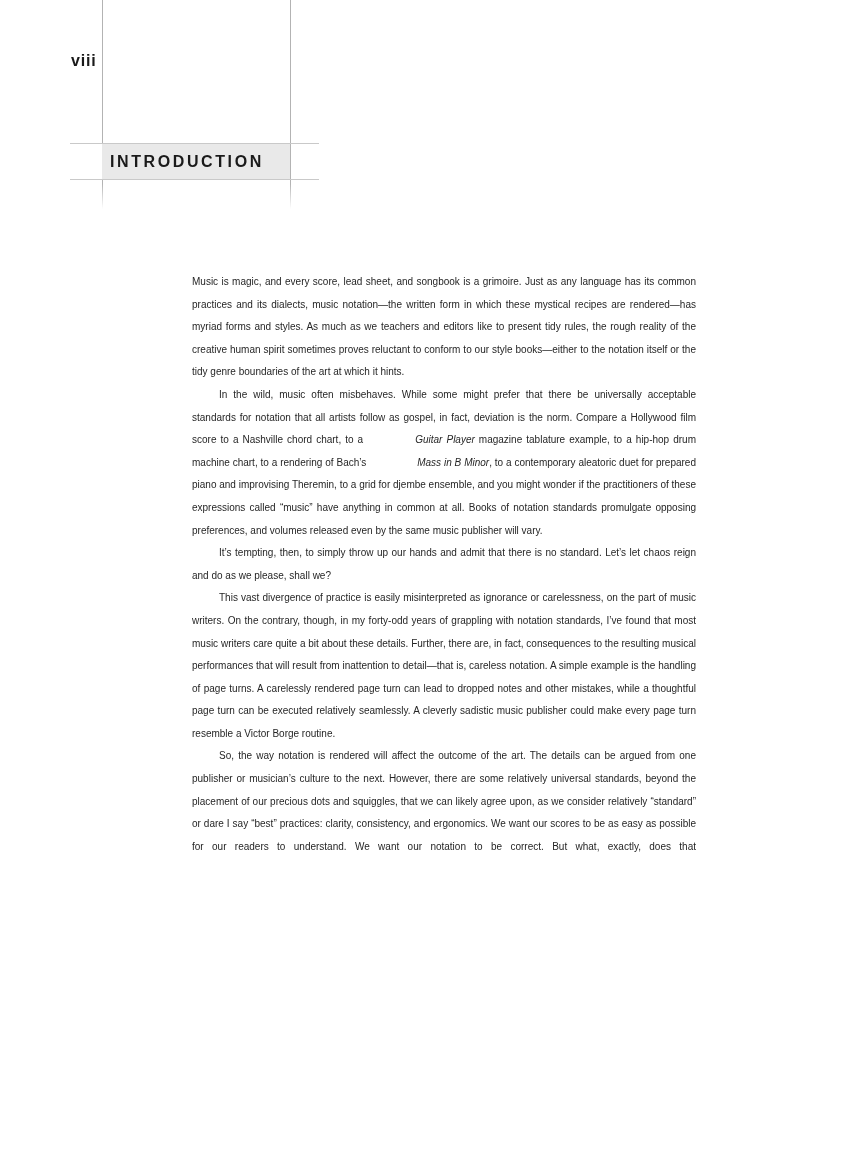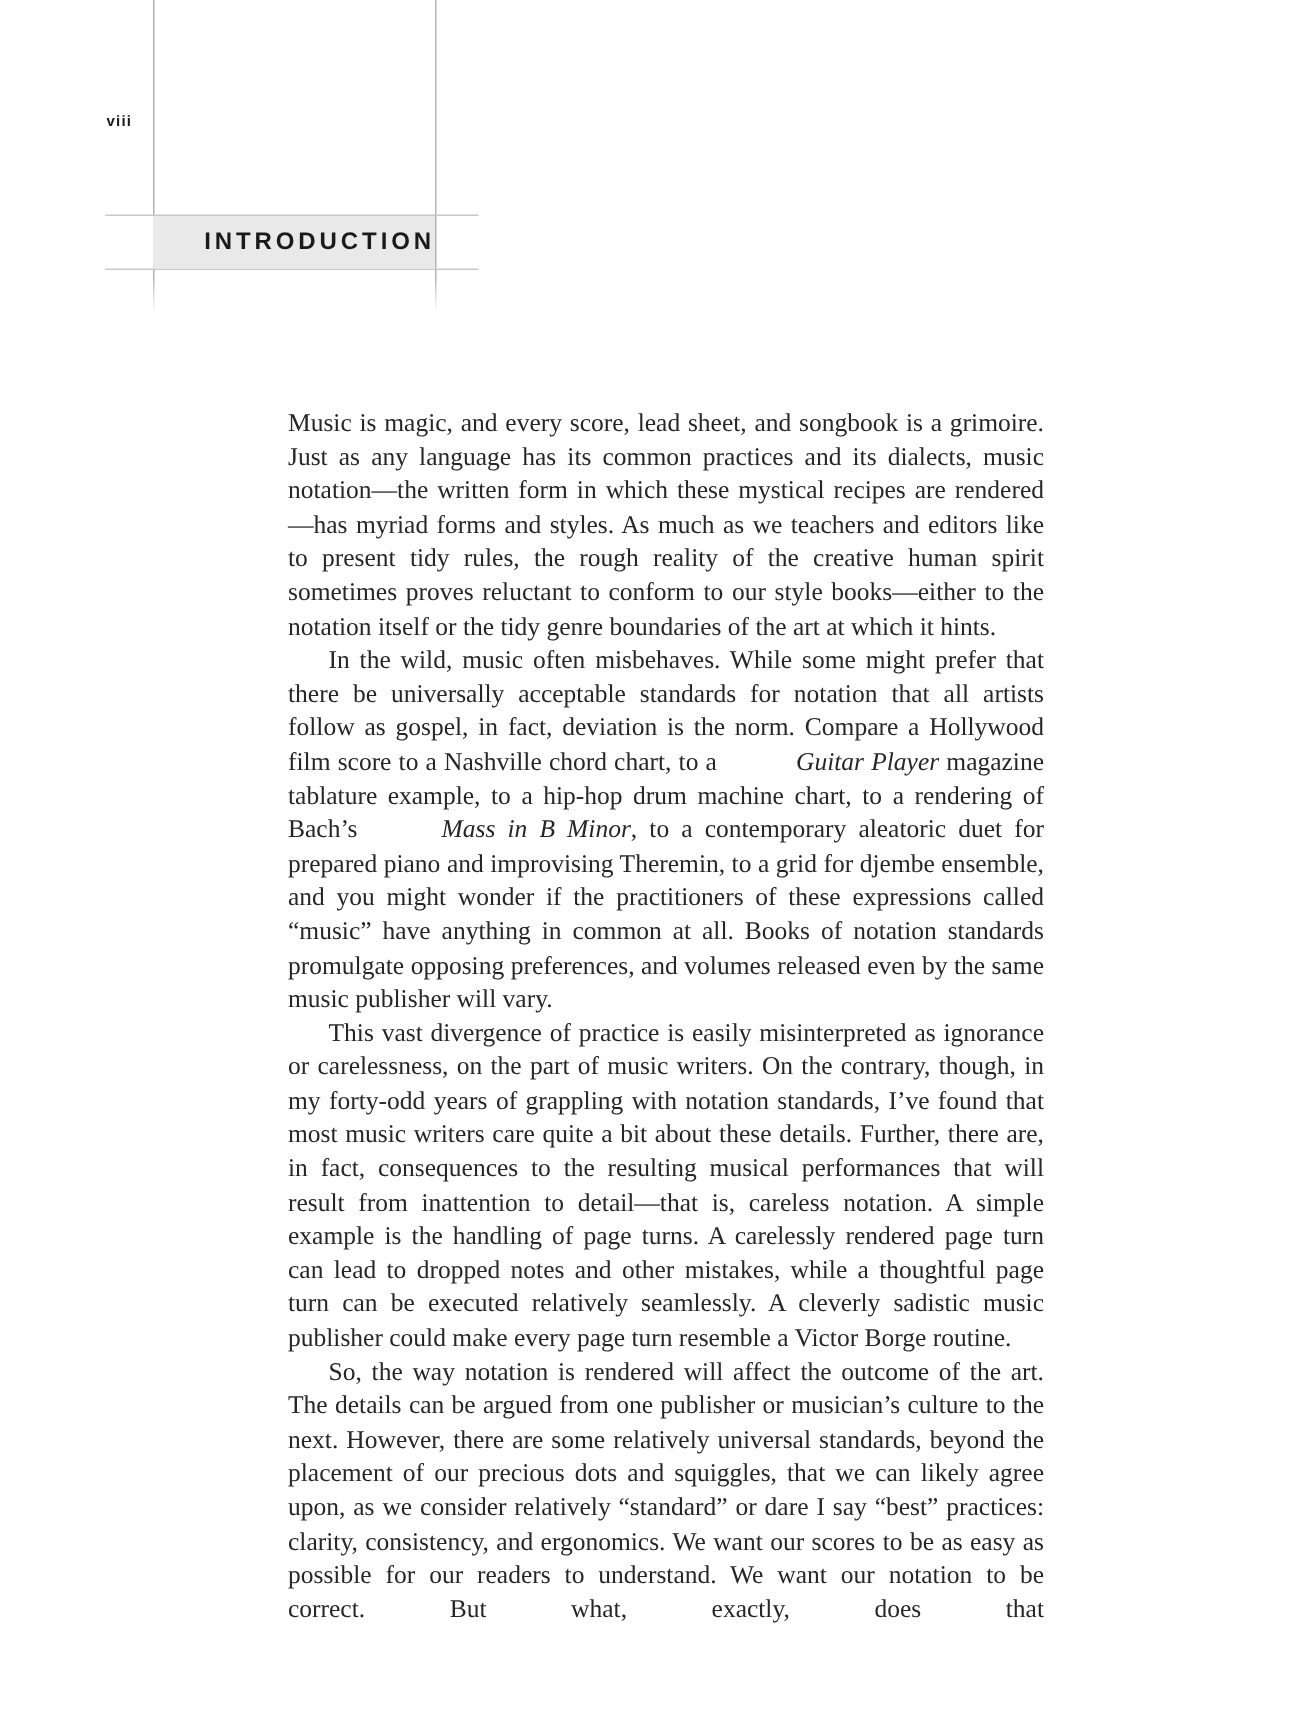--- a/index.html
+++ b/index.html
@@ -24,24 +24,23 @@
     height: 1152px;
     background: var(--paper);
     overflow: hidden;
   }
   .folio {
     position: absolute;
     left: 71px;
     top: 52px;
     font-family: "Liberation Sans", sans-serif;
     font-weight: bold;
-    font-size: 10px;
+    font-size: 16px;
     letter-spacing: 0.8px;
     color: var(--heading-ink);
-    margin-top: 24px;
   }
   .vline {
     position: absolute;
     top: 0;
     width: 1px;
     height: 209px;
     background: linear-gradient(to bottom, var(--grid-line) 88%, rgba(179,179,179,0));
   }
   .vline-left  { left: 102px; }
   .vline-right { left: 290px; }
@@ -56,39 +55,38 @@
   .hline-bottom { top: 179px; }
   .heading-band {
     position: absolute;
     left: 102px;
     top: 144px;
     width: 188px;
     height: 35px;
     background: var(--band);
     display: flex;
     align-items: center;
-    justify-content: flex-end;
   }
   .chapter-heading {
     margin: 0;
     padding-left: 8px;
     font-family: "Liberation Sans", sans-serif;
     font-weight: bold;
     font-size: 16px;
     letter-spacing: 2.6px;
     color: var(--heading-ink);
     white-space: nowrap;
   }
   .body-text {
     position: absolute;
     left: 192px;
     top: 271px;
     width: 504px;
-    font-family: Liberation Serif, serif;
-    font-size: 17px;
+    font-family: Liberation Sans, sans-serif;
+    font-size: 10px;
     line-height: 22.6px;
     color: var(--ink);
     text-align: justify;
   }
   .para { margin: 0; }
   .para.indented { text-indent: 27px; }
   .para.continues { text-align-last: justify; }
   .para em { font-style: italic; margin-left: 48px; }
 </style>
 </head>
@@ -102,16 +100,17 @@
 
   <div class="folio">viii</div>
 
   <div class="heading-band">
     <h1 class="chapter-heading">INTRODUCTION</h1>
   </div>
 
   <main class="body-text">
       <p class="para"><span>Music is magic, and every score, lead sheet, and songbook is a grimoire. Just as any language has its common practices and its dialects, music notation—the written form in which these mystical recipes are rendered—has myriad forms and styles. As much as we teachers and editors like to present tidy rules, the rough reality of the creative human spirit sometimes proves reluctant to conform to our style books—either to the notation itself or the tidy genre boundaries of the art at which it hints.</span></p>
       <p class="para indented"><span>In the wild, music often misbehaves. While some might prefer that there be universally acceptable standards for notation that all artists follow as gospel, in fact, deviation is the norm. Compare a Hollywood film score to a Nashville chord chart, to a </span><em>Guitar Player</em><span> magazine tablature example, to a hip-hop drum machine chart, to a rendering of Bach’s </span><em>Mass in B Minor</em><span>, to a contemporary aleatoric duet for prepared piano and improvising Theremin, to a grid for djembe ensemble, and you might wonder if the practitioners of these expressions called “music” have anything in common at all. Books of notation standards promulgate opposing preferences, and volumes released even by the same music publisher will vary.</span></p>
+      <p class="para indented"><span>It’s tempting, then, to simply throw up our hands and admit that there is no standard. Let’s let chaos reign and do as we please, shall we?</span></p>
       <p class="para indented"><span>This vast divergence of practice is easily misinterpreted as ignorance or carelessness, on the part of music writers. On the contrary, though, in my forty-odd years of grappling with notation standards, I’ve found that most music writers care quite a bit about these details. Further, there are, in fact, consequences to the resulting musical performances that will result from inattention to detail—that is, careless notation. A simple example is the handling of page turns. A carelessly rendered page turn can lead to dropped notes and other mistakes, while a thoughtful page turn can be executed relatively seamlessly. A cleverly sadistic music publisher could make every page turn resemble a Victor Borge routine.</span></p>
       <p class="para indented continues"><span>So, the way notation is rendered will affect the outcome of the art. The details can be argued from one publisher or musician’s culture to the next. However, there are some relatively universal standards, beyond the placement of our precious dots and squiggles, that we can likely agree upon, as we consider relatively “standard” or dare I say “best” practices: clarity, consistency, and ergonomics. We want our scores to be as easy as possible for our readers to understand. We want our notation to be correct. But what, exactly, does that</span></p>
     </main>
 </div>
 
 </body></html>

